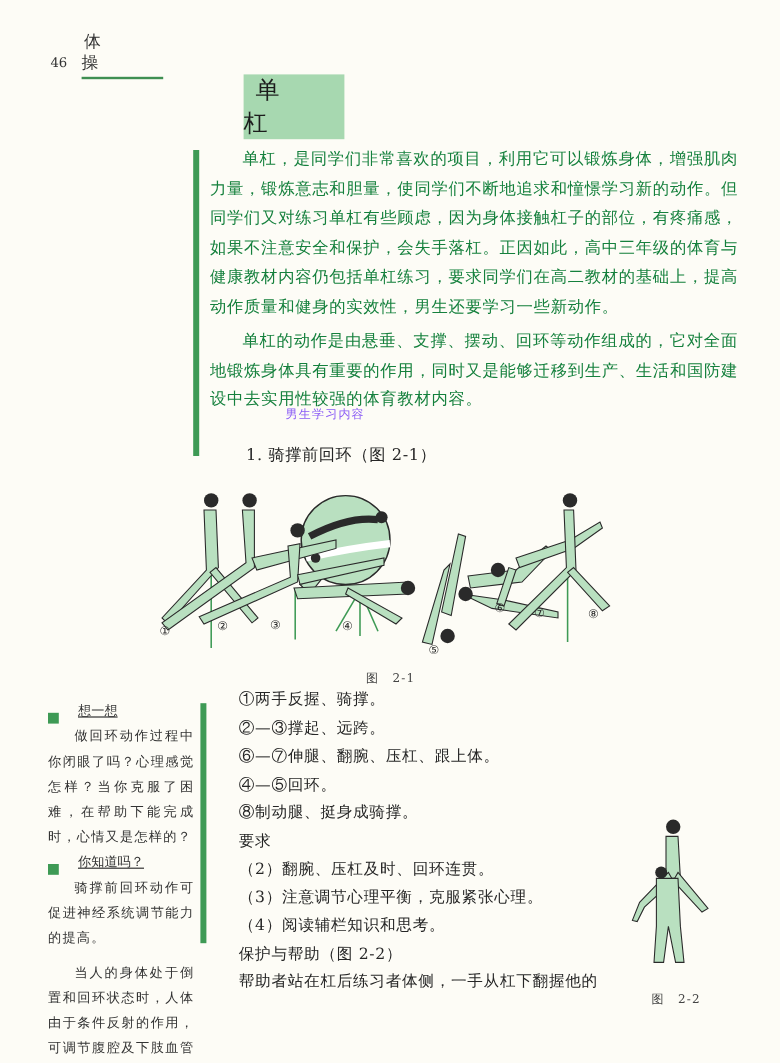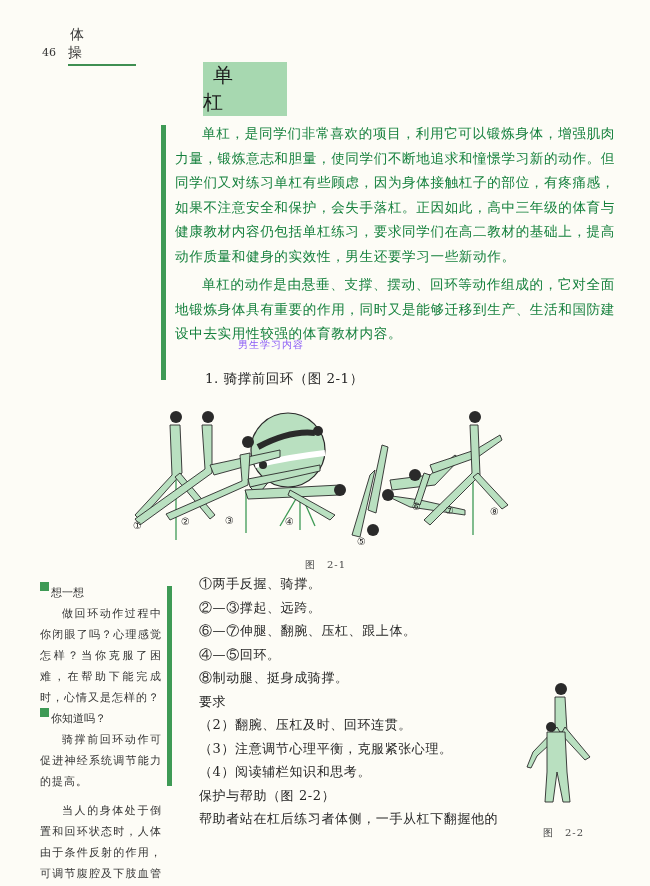--- a/index.html
+++ b/index.html
@@ -15,21 +15,21 @@
   .title-box { left:203px; top:62px; width:84px; height:54px; background:#a7d8b0; display:flex; align-items:center; justify-content:flex-start; font-family:"DejaVu Sans", sans-serif; font-size:20px; letter-spacing:10px; color:#1c1c1c; text-indent:10px; }
   .green-bar { left:161px; top:125px; width:5px; height:255px; background:#3e9a55; }
   .side-bar { left:167px; top:586px; width:5px; height:200px; background:#3e9a55; }
   .body-text { left:175px; width:440px; font-size:13.6px; line-height:24.5px; letter-spacing:0.6px; color:#15803d; text-align:justify; }
   .para { margin:0; text-indent:27px; }
   .section-head { left:202px; top:338px; font-family:"DejaVu Sans", sans-serif; font-size:10px; color:#8b5cf6; letter-spacing:1px;margin-left:36px; }
   .item-head { left:205px; top:370px; font-size:13.5px; color:#262626; letter-spacing:0.5px; }
   .fig1 { left:130px; top:395px; width:380px; height:150px; }
   .fig1-caption { left:305px; top:558px; font-size:10px; color:#444; letter-spacing:1px; }
   .aside { left:40px; width:122px; font-size:11px; line-height:21px; color:#333; }
-  .aside .h { display:flex; align-items:flex-start; gap:2px; }
+  .aside .h { display:flex; align-items:flex-end; gap:16px;text-decoration:underline; }
   .aside .sq { width:9px; height:9px; background:#3e9a55; display:inline-block; }
   .aside p { margin:0; text-indent:22px; text-align:justify; letter-spacing:1px; }
   .steps { left:199px; top:572px; width:310px; font-size:13px; line-height:23.5px; color:#262626; letter-spacing:0.6px; }
   .steps div { white-space:nowrap; }
   .fig2 { left:525px; top:672px; width:70px; height:140px; }
   .fig2-caption { left:543px; top:826px; font-size:10px; color:#444; letter-spacing:1px; }
 </style>
 </head>
 <body>
 

